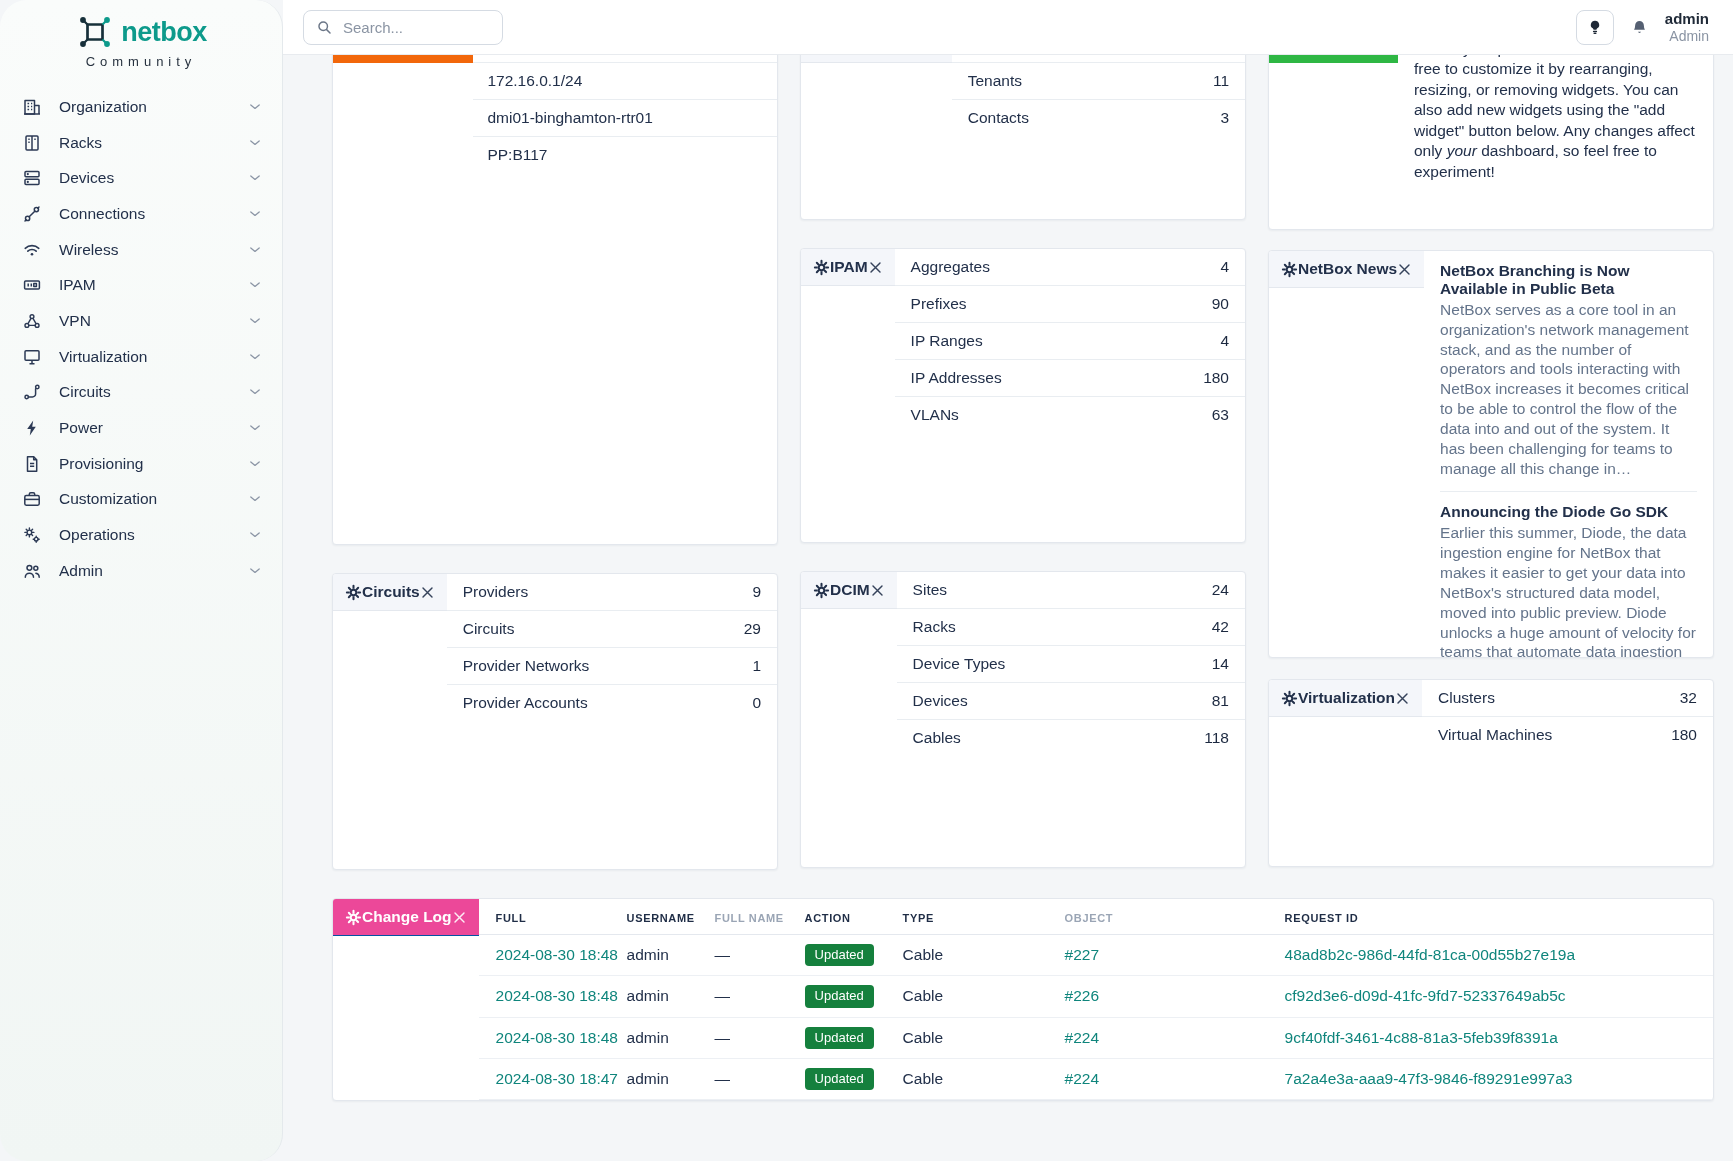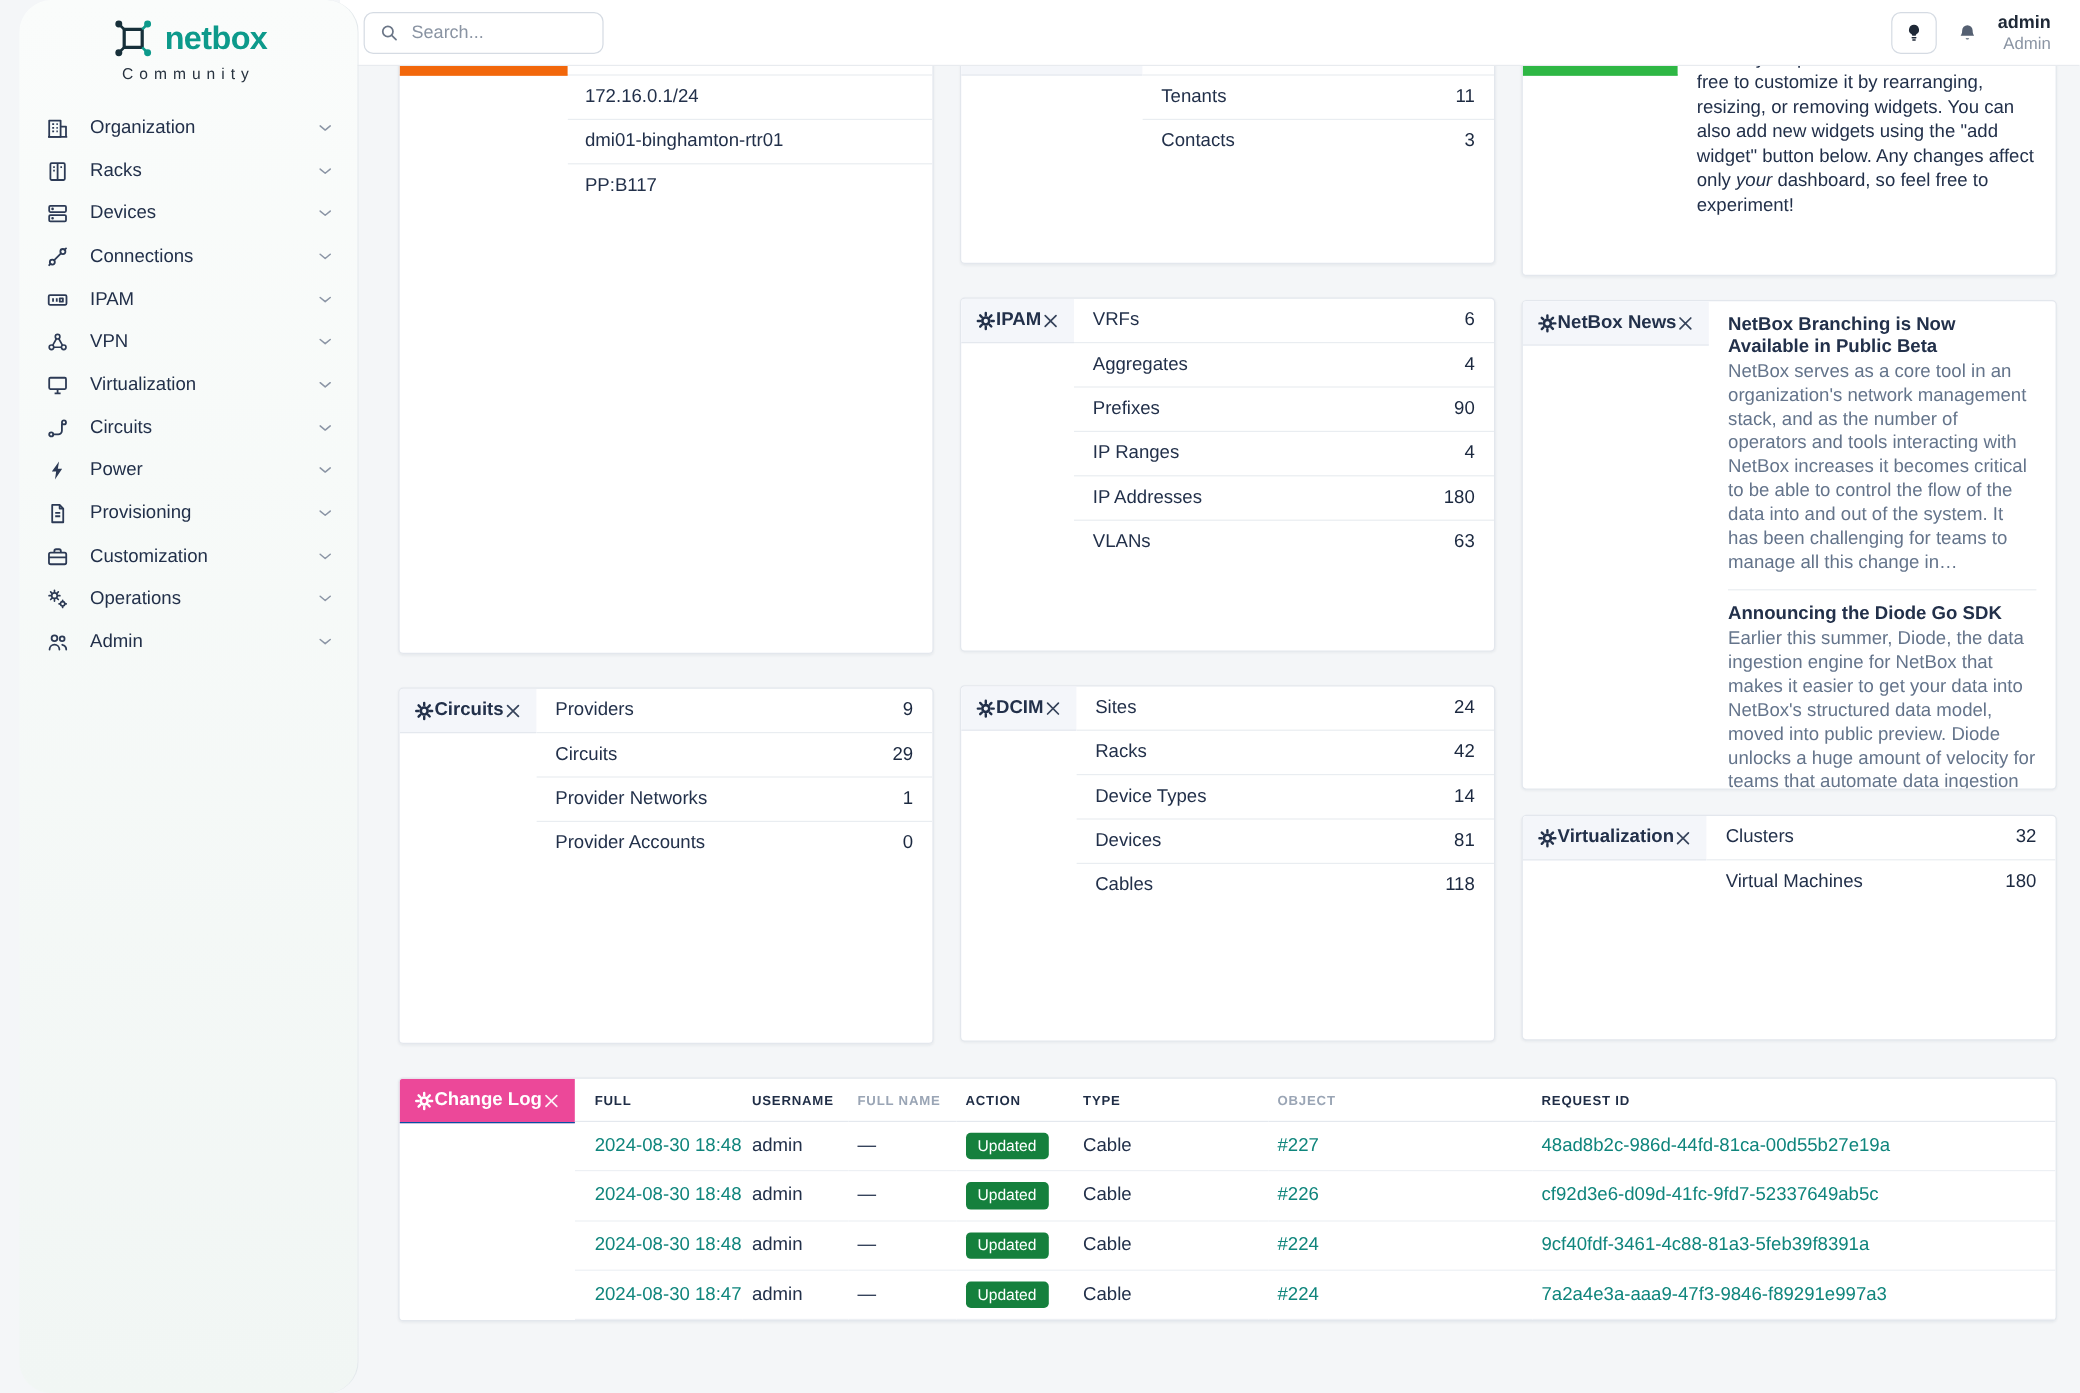--- a/index.html
+++ b/index.html
@@ -5,21 +5,21 @@
   * { box-sizing: border-box; margin: 0; padding: 0; }
   html,body { width:1733px; height:1161px; overflow:hidden; }
   body {
     font-family: "Liberation Sans", sans-serif;
     background:#f4f6f8; color:#22304a; font-size:15px;
   }
   svg.i { display:block; }
 
   
   .sidebar {
-    position:fixed; left:16px; top:0; width:283px; height:1161px;
+    position:fixed; left:0; top:0; width:283px; height:1161px;
     background:linear-gradient(180deg,#fafcfb 0%,#f1f6f4 100%);
     border-right:1px solid #e4e9ec; z-index:5;border-radius:27px;
   }
   .brand { text-align:center; padding-top:12px; }
   .brand-row { display:flex; align-items:center; justify-content:center; gap:6px; }
   .brand-name { font-size:27px; font-weight:700; color:#0d9a8b; letter-spacing:-0.5px; }
   .brand-sub { margin-top:2px; font-size:13px; color:#27323f; letter-spacing:5px; font-weight:500; }
   .nav { margin-top:20px; }
   .side-item {
     display:flex; align-items:center; gap:17px;
@@ -279,20 +279,33 @@
           </svg>
         </span>
     </div>
     <div class="side-item">
       <span class="sicon">
           <svg class="i" width="20" height="20" viewBox="0 0 20 20">
             <use href="#i-conn"></use>
           </svg>
         </span>
       <span class="slabel">Connections</span>
+      <span class="chev">
+          <svg class="i" width="14" height="14" viewBox="0 0 20 20">
+            <use href="#i-chev"></use>
+          </svg>
+        </span>
+    </div>
+    <div class="side-item">
+      <span class="sicon">
+          <svg class="i" width="20" height="20" viewBox="0 0 20 20">
+            <use href="#i-wifi"></use>
+          </svg>
+        </span>
+      <span class="slabel">Wireless</span>
       <span class="chev">
           <svg class="i" width="14" height="14" viewBox="0 0 20 20">
             <use href="#i-chev"></use>
           </svg>
         </span>
     </div>
     <div class="side-item">
       <span class="sicon">
           <svg class="i" width="20" height="20" viewBox="0 0 20 20">
             <use href="#i-ipam"></use>
@@ -539,24 +552,20 @@
               </svg>
             </span>
           <span class="ptitle">IPAM</span>
           <span class="xbtn">
               <svg class="i" width="15" height="15" viewBox="0 0 20 20">
                 <use href="#i-close"></use>
               </svg>
             </span>
         </div>
         <div class="pbody">
-          <div class="stat-row">
-              <a class="stat-label">VRFs</a>
-              <span class="stat-value">6</span>
-            </div>
           <div class="stat-row">
               <a class="stat-label">Aggregates</a>
               <span class="stat-value">4</span>
             </div>
           <div class="stat-row">
               <a class="stat-label">Prefixes</a>
               <span class="stat-value">90</span>
             </div>
           <div class="stat-row">
               <a class="stat-label">IP Ranges</a>

